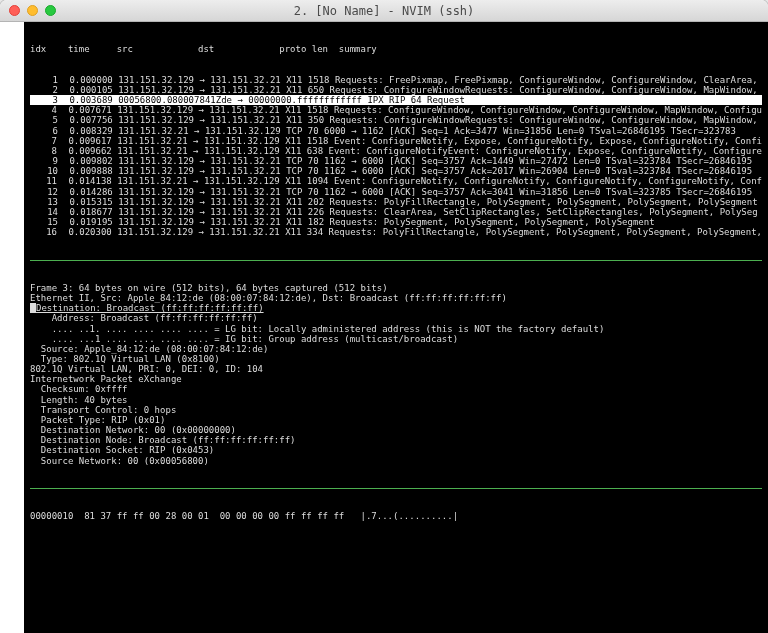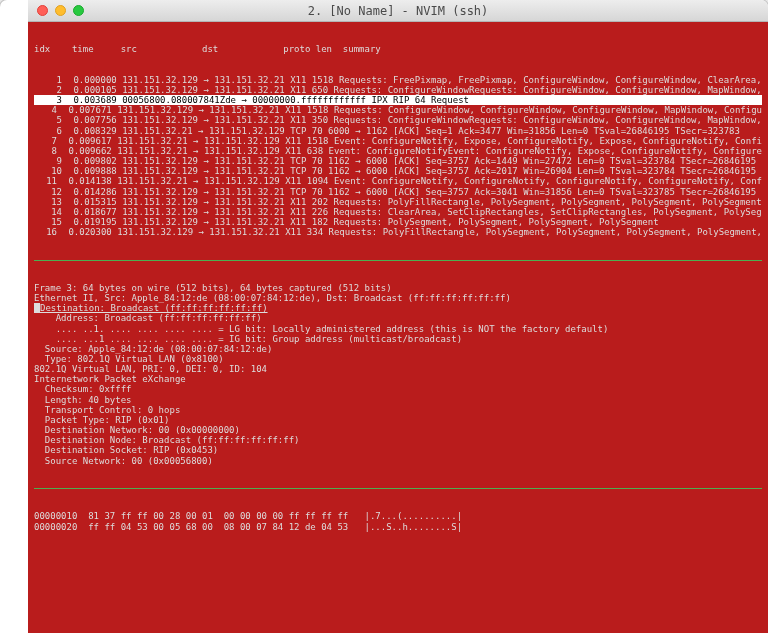--- a/index.html
+++ b/index.html
@@ -11,47 +11,47 @@
       overflow: hidden;
       font-size: 9px;
     }
     .window {
       background: #fff;
       border-radius: 7px 7px 0 0;
       width: 768px;
       height: 633px;
       overflow: hidden;
       box-shadow: 0 0 0 1px rgba(0,0,0,0.15);
-      padding-left: 28px;
     }
     .titlebar {
       height: 22px;
       background: linear-gradient(#ededed, #d6d6d6);
       border-bottom: 1px solid #b4b4b4;
       display: flex;
       align-items: center;
       position: relative;
     }
     .traffic-lights { display: flex; gap: 7px; margin-left: 9px; }
     .tl { width: 11px; height: 11px; border-radius: 50%; }
     .tl.red { background:#ff5f57; border:0.5px solid #e1413a; }
     .tl.yellow { background:#ffbd2e; border:0.5px solid #dfa022; }
     .tl.green { background:#28c940; border:0.5px solid #1ba92e; }
     .title {
       position:absolute; left:0; right:0; text-align:center;
       font-size:12px; color:#4a4a4a;
     }
     .terminal {
-      background:#b91c1c; color:#ddd;
+      background:#000000; color:#ddd;
       height: calc(100% - 22px);
       padding: 2px 6px;
       line-height: 1.13;
       white-space: pre;
       overflow:hidden;
       letter-spacing: 0;
+      margin-left: 24px;
     }
     .hdr { color:#ddd; }
     .row { display:flex; }
     .idx { width:28px; text-align:right; margin-right:6px; }
     .sel { background:#fff; color:#000; }
     .sel .idx { background:#fff; }
     .divider { border-top: 1px solid #4caf50; height:0; margin:2px 0; }
     .cursor { background:#ddd; color:#000; display:inline-block; width:6px; }
   </style>
 </head>
@@ -66,17 +66,17 @@
     </div>
     <div class="title">2. [No Name] - NVIM (ssh)</div>
   </div>
 
   <div class="terminal">
     <div class="hdr">idx    time     src            dst            proto len  summary</div>
     <div id="plist"><div class="row"><span class="idx">1</span><span> 0.000000 131.151.32.129 → 131.151.32.21 X11 1518 Requests: FreePixmap, FreePixmap, ConfigureWindow, ConfigureWindow, ClearArea,</span></div><div class="row"><span class="idx">2</span><span> 0.000105 131.151.32.129 → 131.151.32.21 X11 650 Requests: ConfigureWindowRequests: ConfigureWindow, ConfigureWindow, MapWindow,</span></div><div class="row sel"><span class="idx">3</span><span> 0.003689 00056800.080007841Zde → 00000000.ffffffffffff IPX RIP 64 Request</span></div><div class="row"><span class="idx">4</span><span> 0.007671 131.151.32.129 → 131.151.32.21 X11 1518 Requests: ConfigureWindow, ConfigureWindow, ConfigureWindow, MapWindow, Configu</span></div><div class="row"><span class="idx">5</span><span> 0.007756 131.151.32.129 → 131.151.32.21 X11 350 Requests: ConfigureWindowRequests: ConfigureWindow, ConfigureWindow, MapWindow,</span></div><div class="row"><span class="idx">6</span><span> 0.008329 131.151.32.21 → 131.151.32.129 TCP 70 6000 → 1162 [ACK] Seq=1 Ack=3477 Win=31856 Len=0 TSval=26846195 TSecr=323783</span></div><div class="row"><span class="idx">7</span><span> 0.009617 131.151.32.21 → 131.151.32.129 X11 1518 Event: ConfigureNotify, Expose, ConfigureNotify, Expose, ConfigureNotify, Confi</span></div><div class="row"><span class="idx">8</span><span> 0.009662 131.151.32.21 → 131.151.32.129 X11 638 Event: ConfigureNotifyEvent: ConfigureNotify, Expose, ConfigureNotify, Configure</span></div><div class="row"><span class="idx">9</span><span> 0.009802 131.151.32.129 → 131.151.32.21 TCP 70 1162 → 6000 [ACK] Seq=3757 Ack=1449 Win=27472 Len=0 TSval=323784 TSecr=26846195</span></div><div class="row"><span class="idx">10</span><span> 0.009888 131.151.32.129 → 131.151.32.21 TCP 70 1162 → 6000 [ACK] Seq=3757 Ack=2017 Win=26904 Len=0 TSval=323784 TSecr=26846195</span></div><div class="row"><span class="idx">11</span><span> 0.014138 131.151.32.21 → 131.151.32.129 X11 1094 Event: ConfigureNotify, ConfigureNotify, ConfigureNotify, ConfigureNotify, Conf</span></div><div class="row"><span class="idx">12</span><span> 0.014286 131.151.32.129 → 131.151.32.21 TCP 70 1162 → 6000 [ACK] Seq=3757 Ack=3041 Win=31856 Len=0 TSval=323785 TSecr=26846195</span></div><div class="row"><span class="idx">13</span><span> 0.015315 131.151.32.129 → 131.151.32.21 X11 202 Requests: PolyFillRectangle, PolySegment, PolySegment, PolySegment, PolySegment</span></div><div class="row"><span class="idx">14</span><span> 0.018677 131.151.32.129 → 131.151.32.21 X11 226 Requests: ClearArea, SetClipRectangles, SetClipRectangles, PolySegment, PolySeg</span></div><div class="row"><span class="idx">15</span><span> 0.019195 131.151.32.129 → 131.151.32.21 X11 182 Requests: PolySegment, PolySegment, PolySegment, PolySegment</span></div><div class="row"><span class="idx">16</span><span> 0.020300 131.151.32.129 → 131.151.32.21 X11 334 Requests: PolyFillRectangle, PolySegment, PolySegment, PolySegment, PolySegment,</span></div></div>
     <div class="divider"></div>
     <div id="pdetail"><div>Frame 3: 64 bytes on wire (512 bits), 64 bytes captured (512 bits)</div><div>Ethernet II, Src: Apple_84:12:de (08:00:07:84:12:de), Dst: Broadcast (ff:ff:ff:ff:ff:ff)</div><div><span class="cursor">&nbsp;</span><span style="text-decoration:underline">Destination: Broadcast (ff:ff:ff:ff:ff:ff)</span></div><div>    Address: Broadcast (ff:ff:ff:ff:ff:ff)</div><div>    .... ..1. .... .... .... .... = LG bit: Locally administered address (this is NOT the factory default)</div><div>    .... ...1 .... .... .... .... = IG bit: Group address (multicast/broadcast)</div><div>  Source: Apple_84:12:de (08:00:07:84:12:de)</div><div>  Type: 802.1Q Virtual LAN (0x8100)</div><div>802.1Q Virtual LAN, PRI: 0, DEI: 0, ID: 104</div><div>Internetwork Packet eXchange</div><div>  Checksum: 0xffff</div><div>  Length: 40 bytes</div><div>  Transport Control: 0 hops</div><div>  Packet Type: RIP (0x01)</div><div>  Destination Network: 00 (0x00000000)</div><div>  Destination Node: Broadcast (ff:ff:ff:ff:ff:ff)</div><div>  Destination Socket: RIP (0x0453)</div><div>  Source Network: 00 (0x00056800)</div></div>
     <div class="divider"></div>
-    <div id="phex"><div>00000010  81 37 ff ff 00 28 00 01  00 00 00 00 ff ff ff ff   |.7...(..........|</div><div>00000020  ff ff 04 53 00 05 68 00  08 00 07 84 12 de 04 53   |...S..h........S|</div></div>
+    <div id="phex"><div>00000010  81 37 ff ff 00 28 00 01  00 00 00 00 ff ff ff ff   |.7...(..........|</div></div>
     <div style="height:80px"></div>
     
   </div>
 </div>
 
 </body></html>

